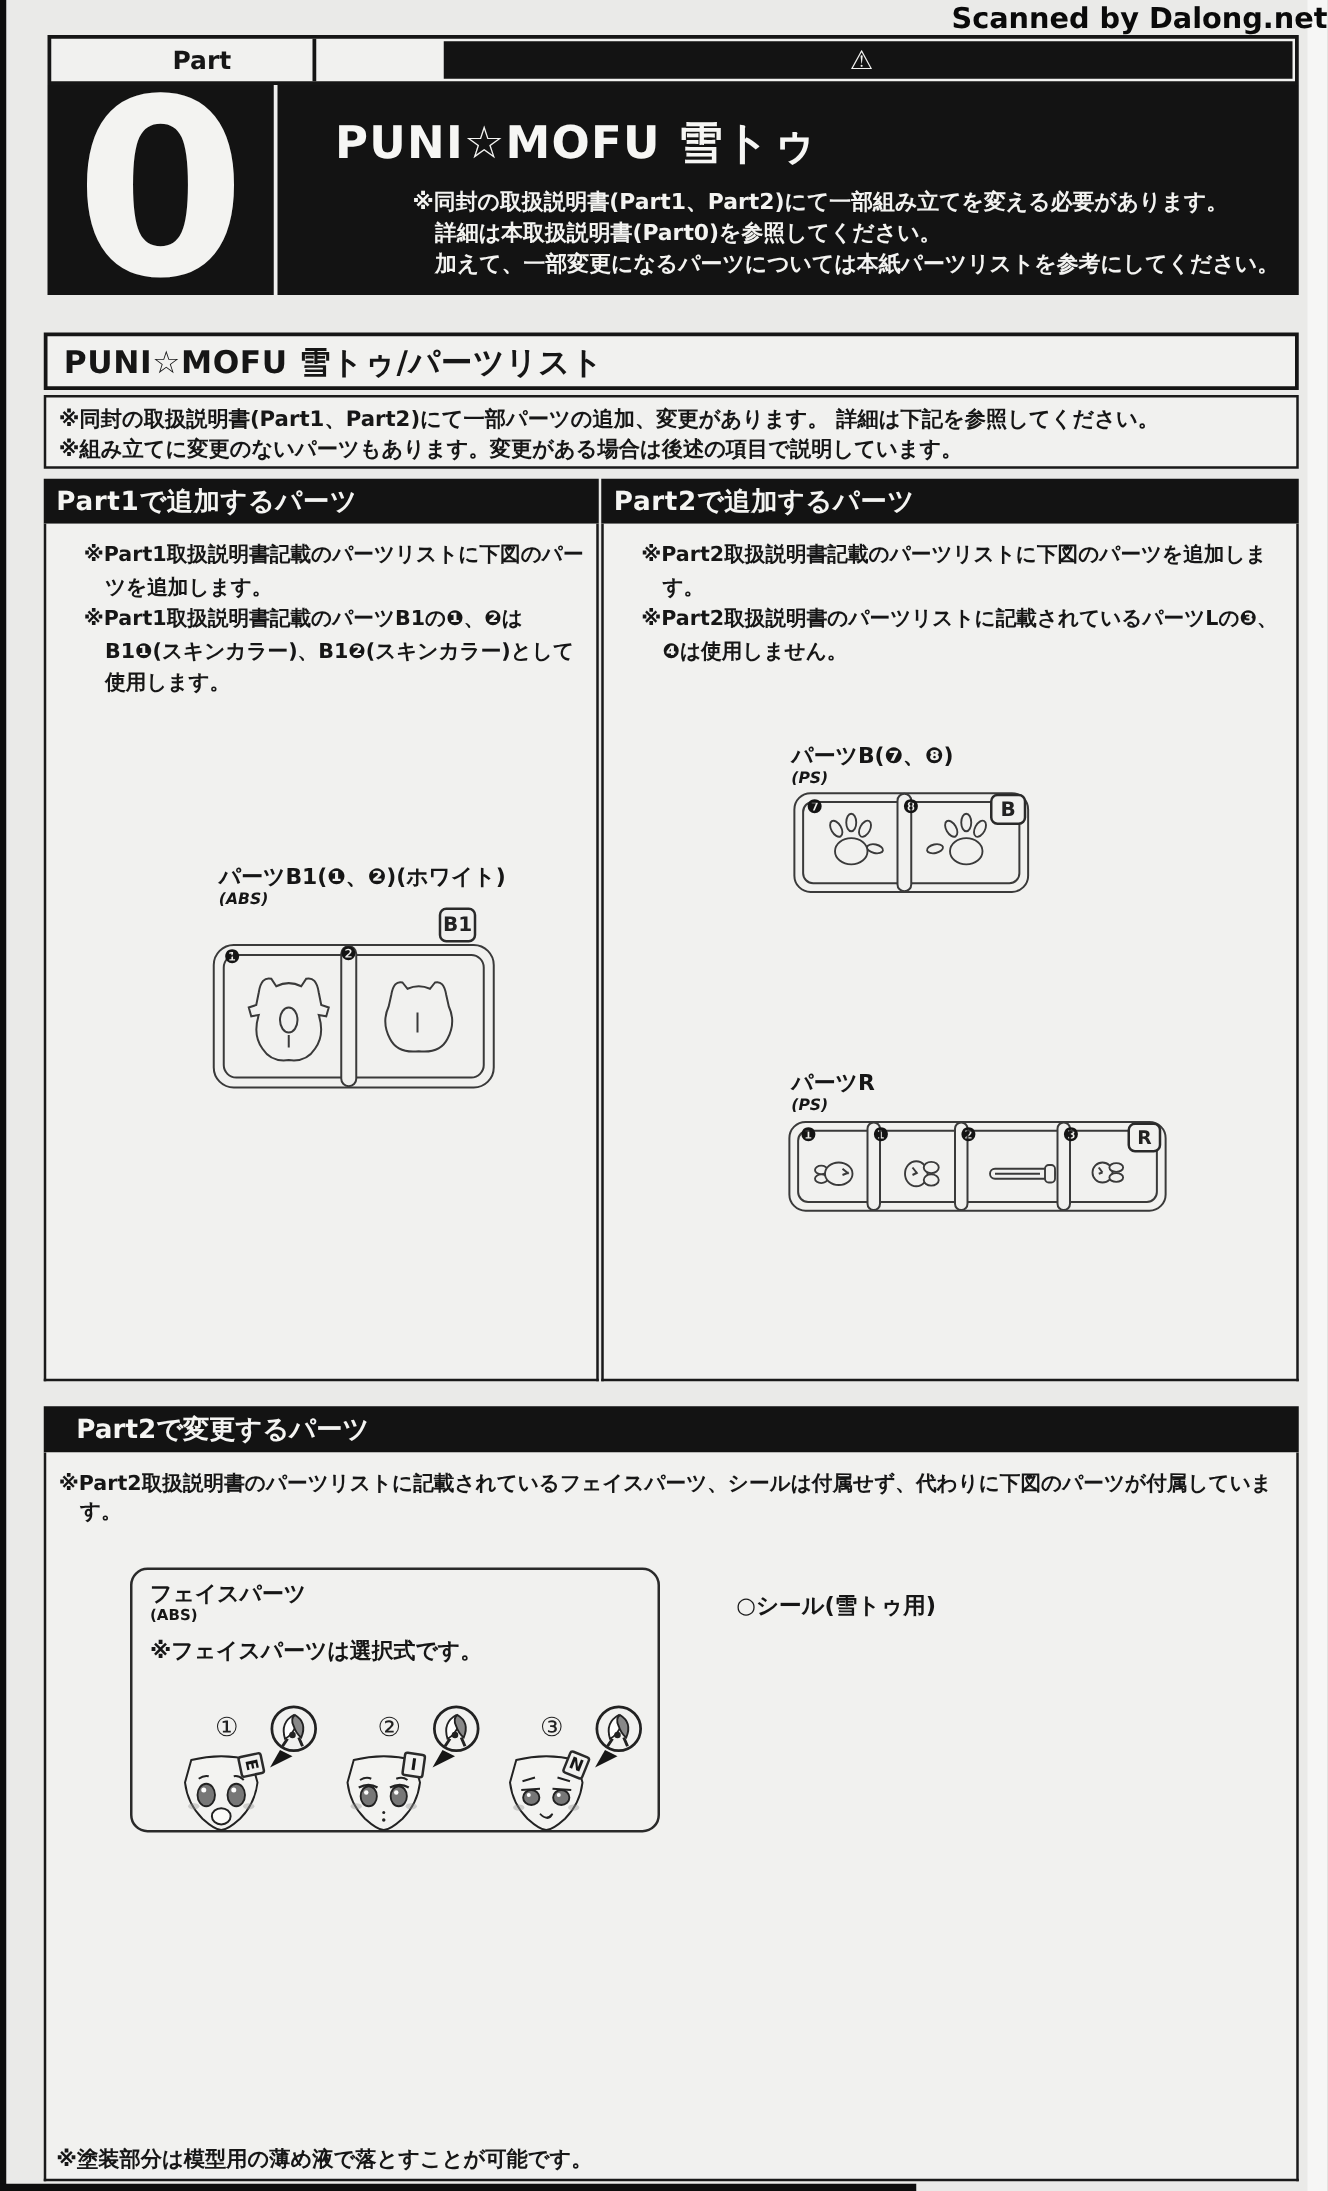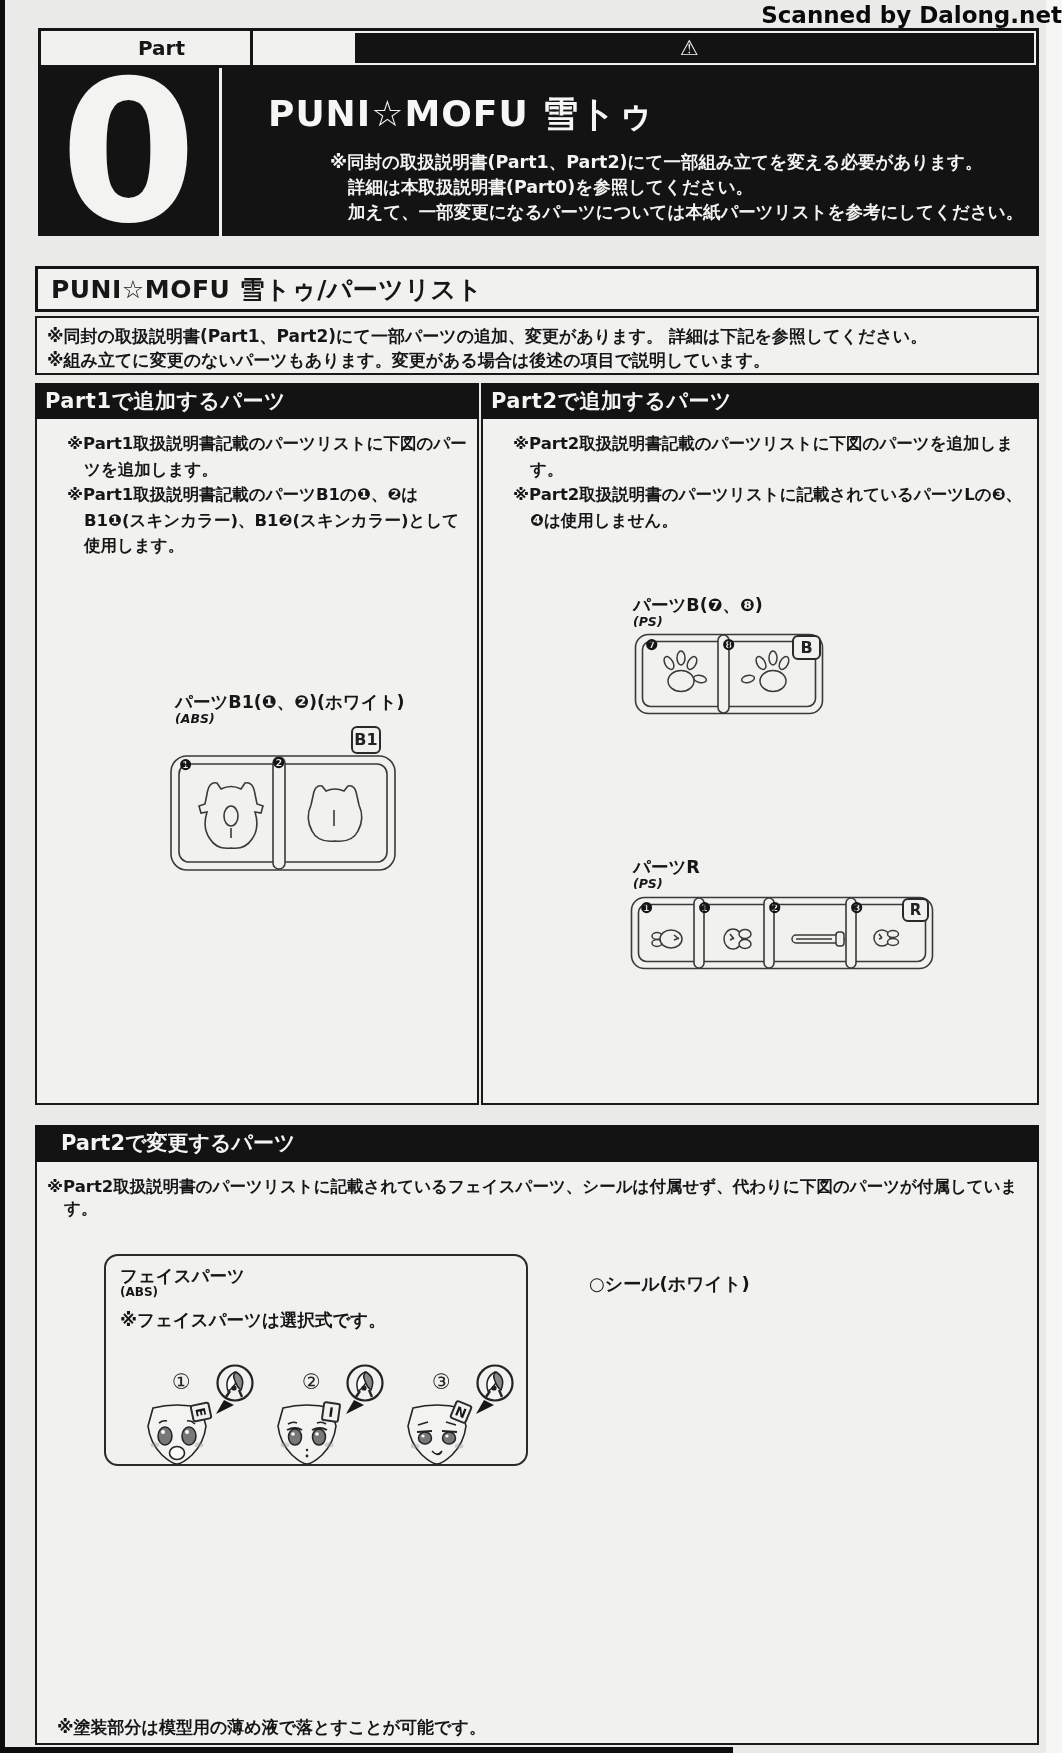--- a/index.html
+++ b/index.html
@@ -87,21 +87,21 @@
   .fig1 { left:22px; } .fig2 { left:152px; } .fig3 { left:282px; }
   .face-num { position:absolute; left:44px; top:2px; font-size:21px; color:#222; }
   .face-tab { position:absolute; left:64px; top:34px; width:18px; height:20px; border:2px solid #2a2a2a;
               border-radius:3px; background:#f1f1ef; font-size:13px; font-weight:700; text-align:center;
               line-height:17px; z-index:2; }
   .tabE { transform:rotate(78deg); } .tabI { transform:rotate(8deg); } .tabN { transform:rotate(22deg); }
   .face-svg { position:absolute; left:12px; top:30px; }
   .nipper { position:absolute; left:84px; top:-6px; }
 
   .seal-note { position:absolute; left:552px; top:110px; font-size:18px; font-weight:600; }
-  .paint-note { position:absolute; left:20px; top:554px; font-size:17px; font-weight:700; }
+  .paint-note { position:absolute; left:8px; top:554px; font-size:17px; font-weight:700; }
 </style>
 </head>
 <body>
 
 <div class="page">
 
   <div class="edge-left"></div>
   <div class="edge-bottom"></div>
   <div class="edge-right"></div>
 
@@ -336,17 +336,17 @@
           <ellipse cx="49" cy="40" rx="6.5" ry="6" fill="#777" stroke="#222" stroke-width="1.5"></ellipse>
           <circle cx="23" cy="38" r="1.6" fill="#fff"></circle>
             <circle cx="47" cy="38" r="1.6" fill="#fff"></circle>
           <ellipse cx="15" cy="48" rx="4.5" ry="2.5" fill="#999" opacity="0.4"></ellipse>
           <ellipse cx="59" cy="48" rx="4.5" ry="2.5" fill="#999" opacity="0.4"></ellipse>
           <path d="M32,53 q5,6 10,0 q-3,7 -10,0 z" fill="#fbfbf9" stroke="#222" stroke-width="1.4"></path>
         </svg>
       </div>
     </div>
 
-    <div class="seal-note">○シール(ホワイト)</div>
+    <div class="seal-note">○シール(雪トゥ用)</div>
     <div class="paint-note">※塗装部分は模型用の薄め液で落とすことが可能です。</div>
   </div>
 
 </div>
 
 </body></html>

